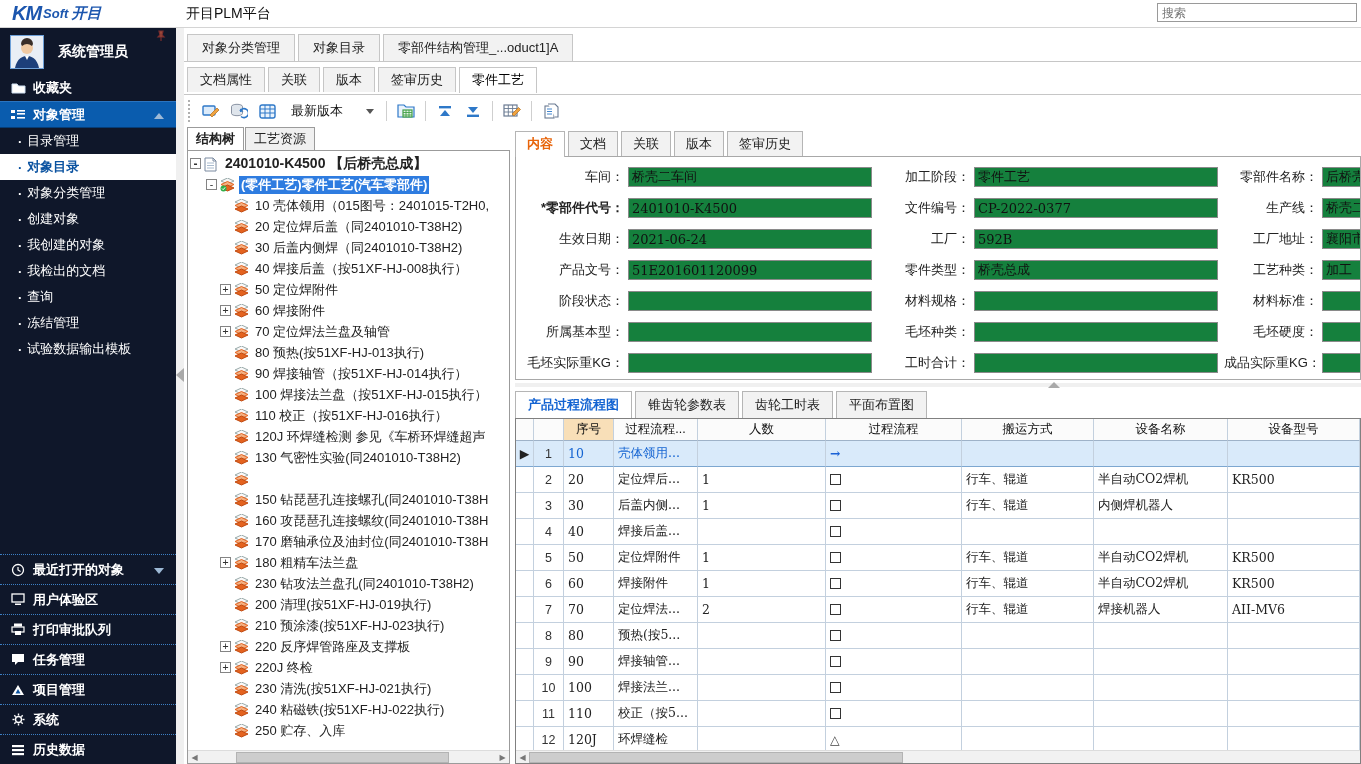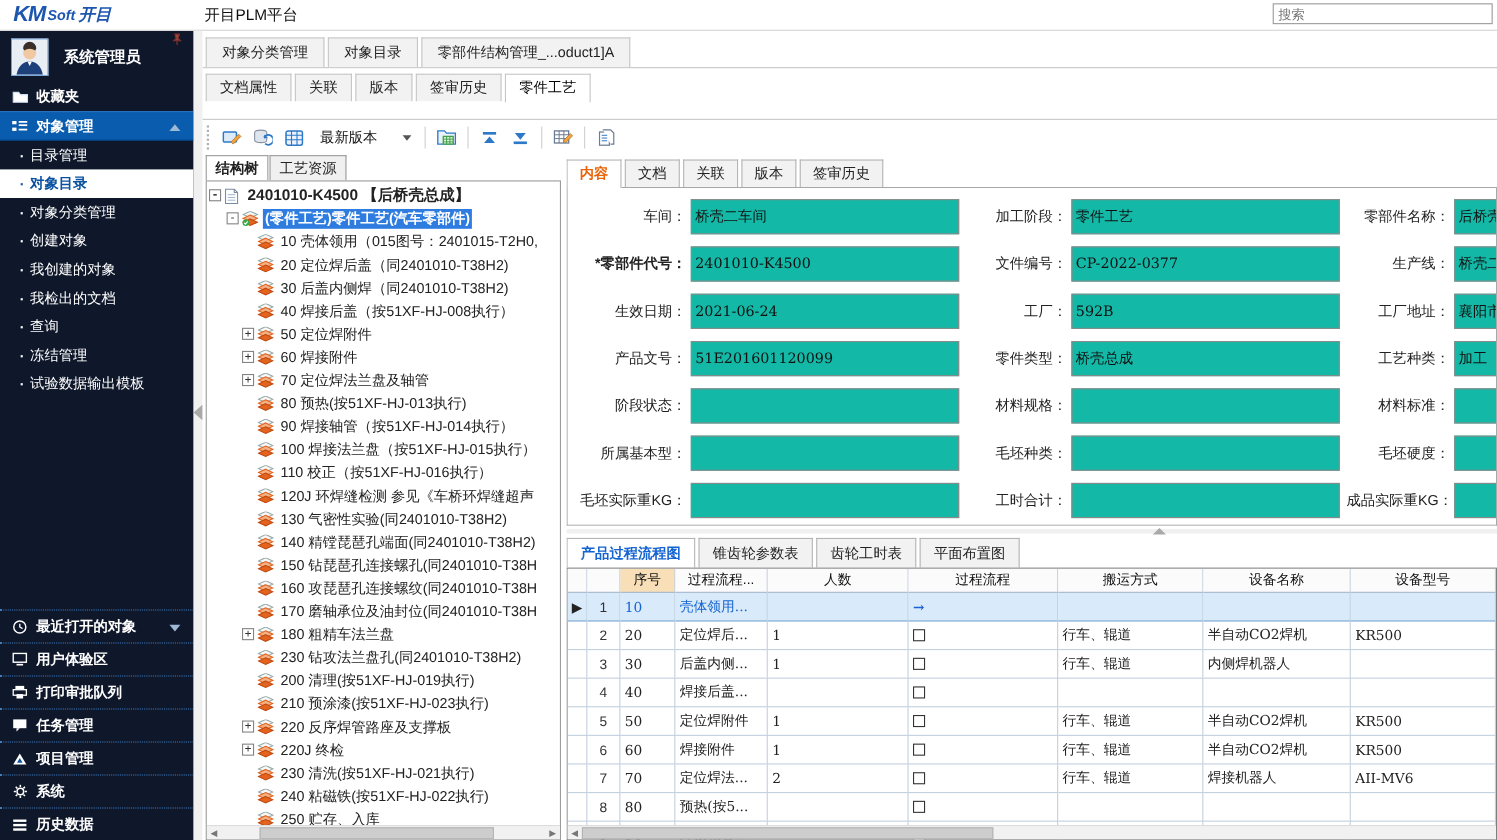--- a/index.html
+++ b/index.html
@@ -42,21 +42,21 @@
 
   
   .main{ flex:1; display:flex; flex-direction:column; overflow:hidden; background:#fff;}
 
   .tabs-row{ display:flex; align-items:flex-end; padding:6px 0 0 3px; border-bottom:1px solid #c6c6c6; }
   .tab{ background:#f2f2f2; border:1px solid #c6c6c6; border-bottom:none; padding:4px 14px; margin-right:3px; font-size:13px; cursor:pointer; white-space:nowrap; position:relative; color:#222;}
   .tab[data-state="selected"]{ background:#fff; margin-bottom:-1px; padding-bottom:5px; color:#1a3f7e;}
   .tab .tab-close{ margin-left:4px; color:#333; font-size:13px; cursor:pointer;}
   .tab .tab-close:empty{ display:none; }
 
-  .subtabs-row{ display:flex; align-items:flex-end; padding:5px 0 16px 3px; border-bottom:1px solid #c6c6c6;}
+  .subtabs-row{ display:flex; align-items:flex-end; padding:5px 0 2px 3px; border-bottom:1px solid #c6c6c6;}
   .subtab{ background:#f2f2f2; border:1px solid #c6c6c6; border-bottom:none; padding:3px 12px; margin-right:3px; font-size:13px; cursor:pointer; color:#222;}
   .subtab[data-state="selected"]{ background:#fff; margin-bottom:-1px; padding-bottom:4px; color:#000;}
 
   
   .toolbar{ height:32px; display:flex; align-items:center; padding-left:2px; }
   .grip{ width:5px; height:22px; margin:0 4px 0 2px; border-left:2px dotted #b0b0b0;}
   .tbtn{ width:24px; height:24px; display:flex; align-items:center; justify-content:center; margin:0 2px; cursor:pointer; border:1px solid transparent;}
   .combo{ display:flex; align-items:center; height:22px; margin:0 4px; cursor:pointer;}
   .combo .combo-label{ font-size:13px; color:#111; padding:0 6px; min-width:78px;}
   .combo .combo-arrow{ width:14px; height:18px; display:flex; align-items:center; justify-content:center;}
@@ -89,21 +89,21 @@
   
   .detail-panel{ flex:1; display:flex; flex-direction:column; overflow:hidden; margin-left:5px; padding-top:2px;}
   .detail-tabs{ display:flex; align-items:flex-end; border-bottom:1px solid #a8a8a8; padding-top:2px;}
   .dtab{ border:1px solid #b5b5b5; border-bottom:none; background:#f2f2f2; padding:3px 11px; margin-right:3px; font-size:13px; cursor:pointer;}
   .dtab[data-state="selected"]{ background:#fff; color:#e8640a; font-weight:bold; margin-bottom:-1px; padding-bottom:4px;}
 
   .form-box{ border:1px solid #a8a8a8; border-top:none; background:#fff; padding:10px 0 6px 6px; overflow:hidden;}
   .form-grid{ display:grid; grid-template-columns:106px 250px 96px 250px 98px 170px; row-gap:11px; align-items:center; width:990px;}
   .flabel{ text-align:right; padding-right:4px; font-size:13px; white-space:nowrap; }
   .flabel[data-bold="1"]{ font-weight:bold; }
-  .finput input{ width:244px; height:32px; background:#14b8a6; border:1px solid #8a8a8a; font-size:13px; padding:0 3px; font-family:"DejaVu Serif", serif; color:#111;}
+  .finput input{ width:244px; height:20px; background:#15803d; border:1px solid #8a8a8a; font-size:13px; padding:0 3px; font-family:"DejaVu Serif", serif; color:#111;}
   .finput.wide input{ width:168px; }
 
   .hsplit{ height:9px; position:relative; background:#fff;}
   .hsplit .bar{ position:absolute; top:3px; left:0; right:0; height:4px; background:#f0f0f0;}
   .hsplit .handle-up{ position:absolute; top:2px; left:63%; width:0;height:0; border-left:6px solid transparent;border-right:6px solid transparent;border-bottom:6px solid #a9a9a9; cursor:pointer;}
 
   .grid-tabs{ display:flex; align-items:flex-end; padding-top:2px;}
   .gtab{ border:1px solid #b5b5b5; border-bottom:none; background:#f2f2f2; padding:4px 12px; margin-right:3px; font-size:13px; cursor:pointer;}
   .gtab[data-state="selected"]{ background:#fff; color:#1464d2; font-weight:bold;}
 
@@ -611,21 +611,20 @@
 
               <div class="tnode indent2">
                 <span class="expbox"></span>
                 <span class="nicon">
                   <svg width="15" height="14" viewBox="0 0 15 14">
                     <path d="M7.5 0 L14 3 L7.5 6 L1 3 Z" fill="#f8f8f8" stroke="#9aa"></path>
                     <path d="M7.5 3.5 L14 6.5 L7.5 9.5 L1 6.5 Z" fill="#f4b183" stroke="#e4631f"></path>
                     <path d="M7.5 7 L14 10 L7.5 13 L1 10 Z" fill="#e4631f" stroke="#c04a10"></path>
                   </svg>
                 </span>
-                <span class="tlabel">140 精镗琵琶孔端面(同2401010-T38H2)</span>
               </div>
 
               <div class="tnode indent2">
                 <span class="expbox"></span>
                 <span class="nicon">
                   <svg width="15" height="14" viewBox="0 0 15 14">
                     <path d="M7.5 0 L14 3 L7.5 6 L1 3 Z" fill="#f8f8f8" stroke="#9aa"></path>
                     <path d="M7.5 3.5 L14 6.5 L7.5 9.5 L1 6.5 Z" fill="#f4b183" stroke="#e4631f"></path>
                     <path d="M7.5 7 L14 10 L7.5 13 L1 10 Z" fill="#e4631f" stroke="#c04a10"></path>
                   </svg>

